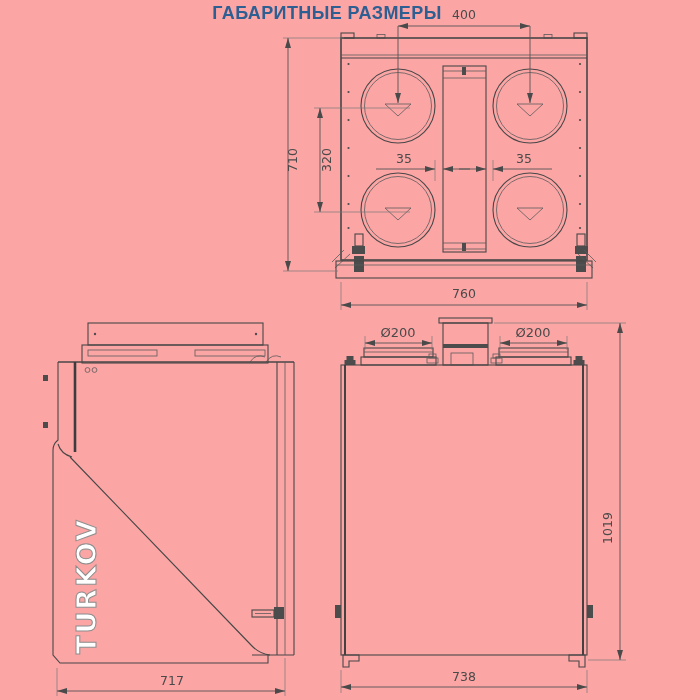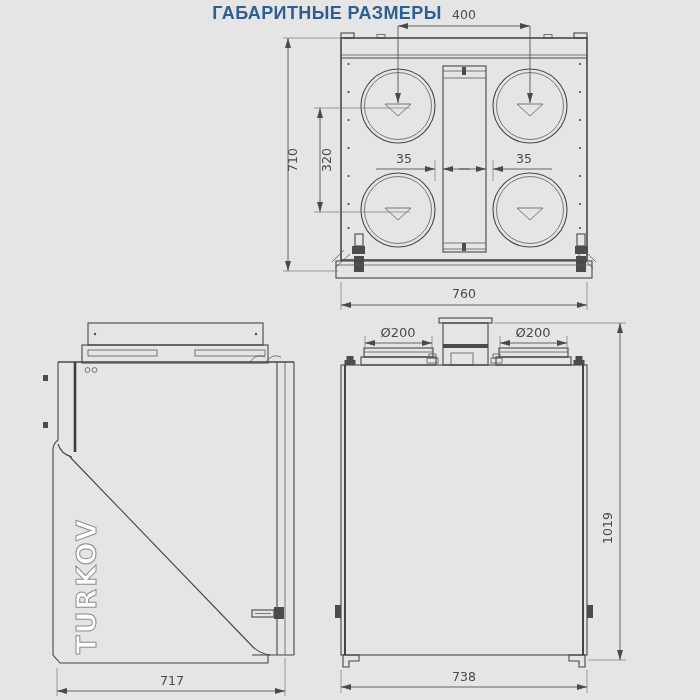--- a/index.html
+++ b/index.html
@@ -1,16 +1,16 @@
 <!DOCTYPE html>
 <html><head>
 <meta charset="utf-8">
 <style>
   html,body{margin:0;padding:0;background:#fff;}
-  #stage{position:relative;width:700px;height:700px;background:#e5e5e5;overflow:hidden;
+  #stage{position:relative;width:700px;height:700px;background:#fca5a5;overflow:hidden;
          font-family:"Liberation Sans", sans-serif;}
   .title{position:absolute;top:3px;left:0;width:654px;text-align:center;
          font-size:18px;font-weight:bold;letter-spacing:.4px;color:#2d5f92;}
   svg{position:absolute;top:0;left:0;}
   svg text{font-family:"DejaVu Sans", sans-serif;font-size:12.5px;fill:#4a4a4a;}
   .ln{stroke:#474747;stroke-width:1.1;fill:none;}
   .ln2{stroke:#474747;stroke-width:1.6;fill:none;}
   .thin{stroke:#5a5a5a;stroke-width:.8;fill:none;}
   .dim{stroke:#555;stroke-width:.9;fill:none;}
   .ext{stroke:#7a7a7a;stroke-width:.7;fill:none;}

